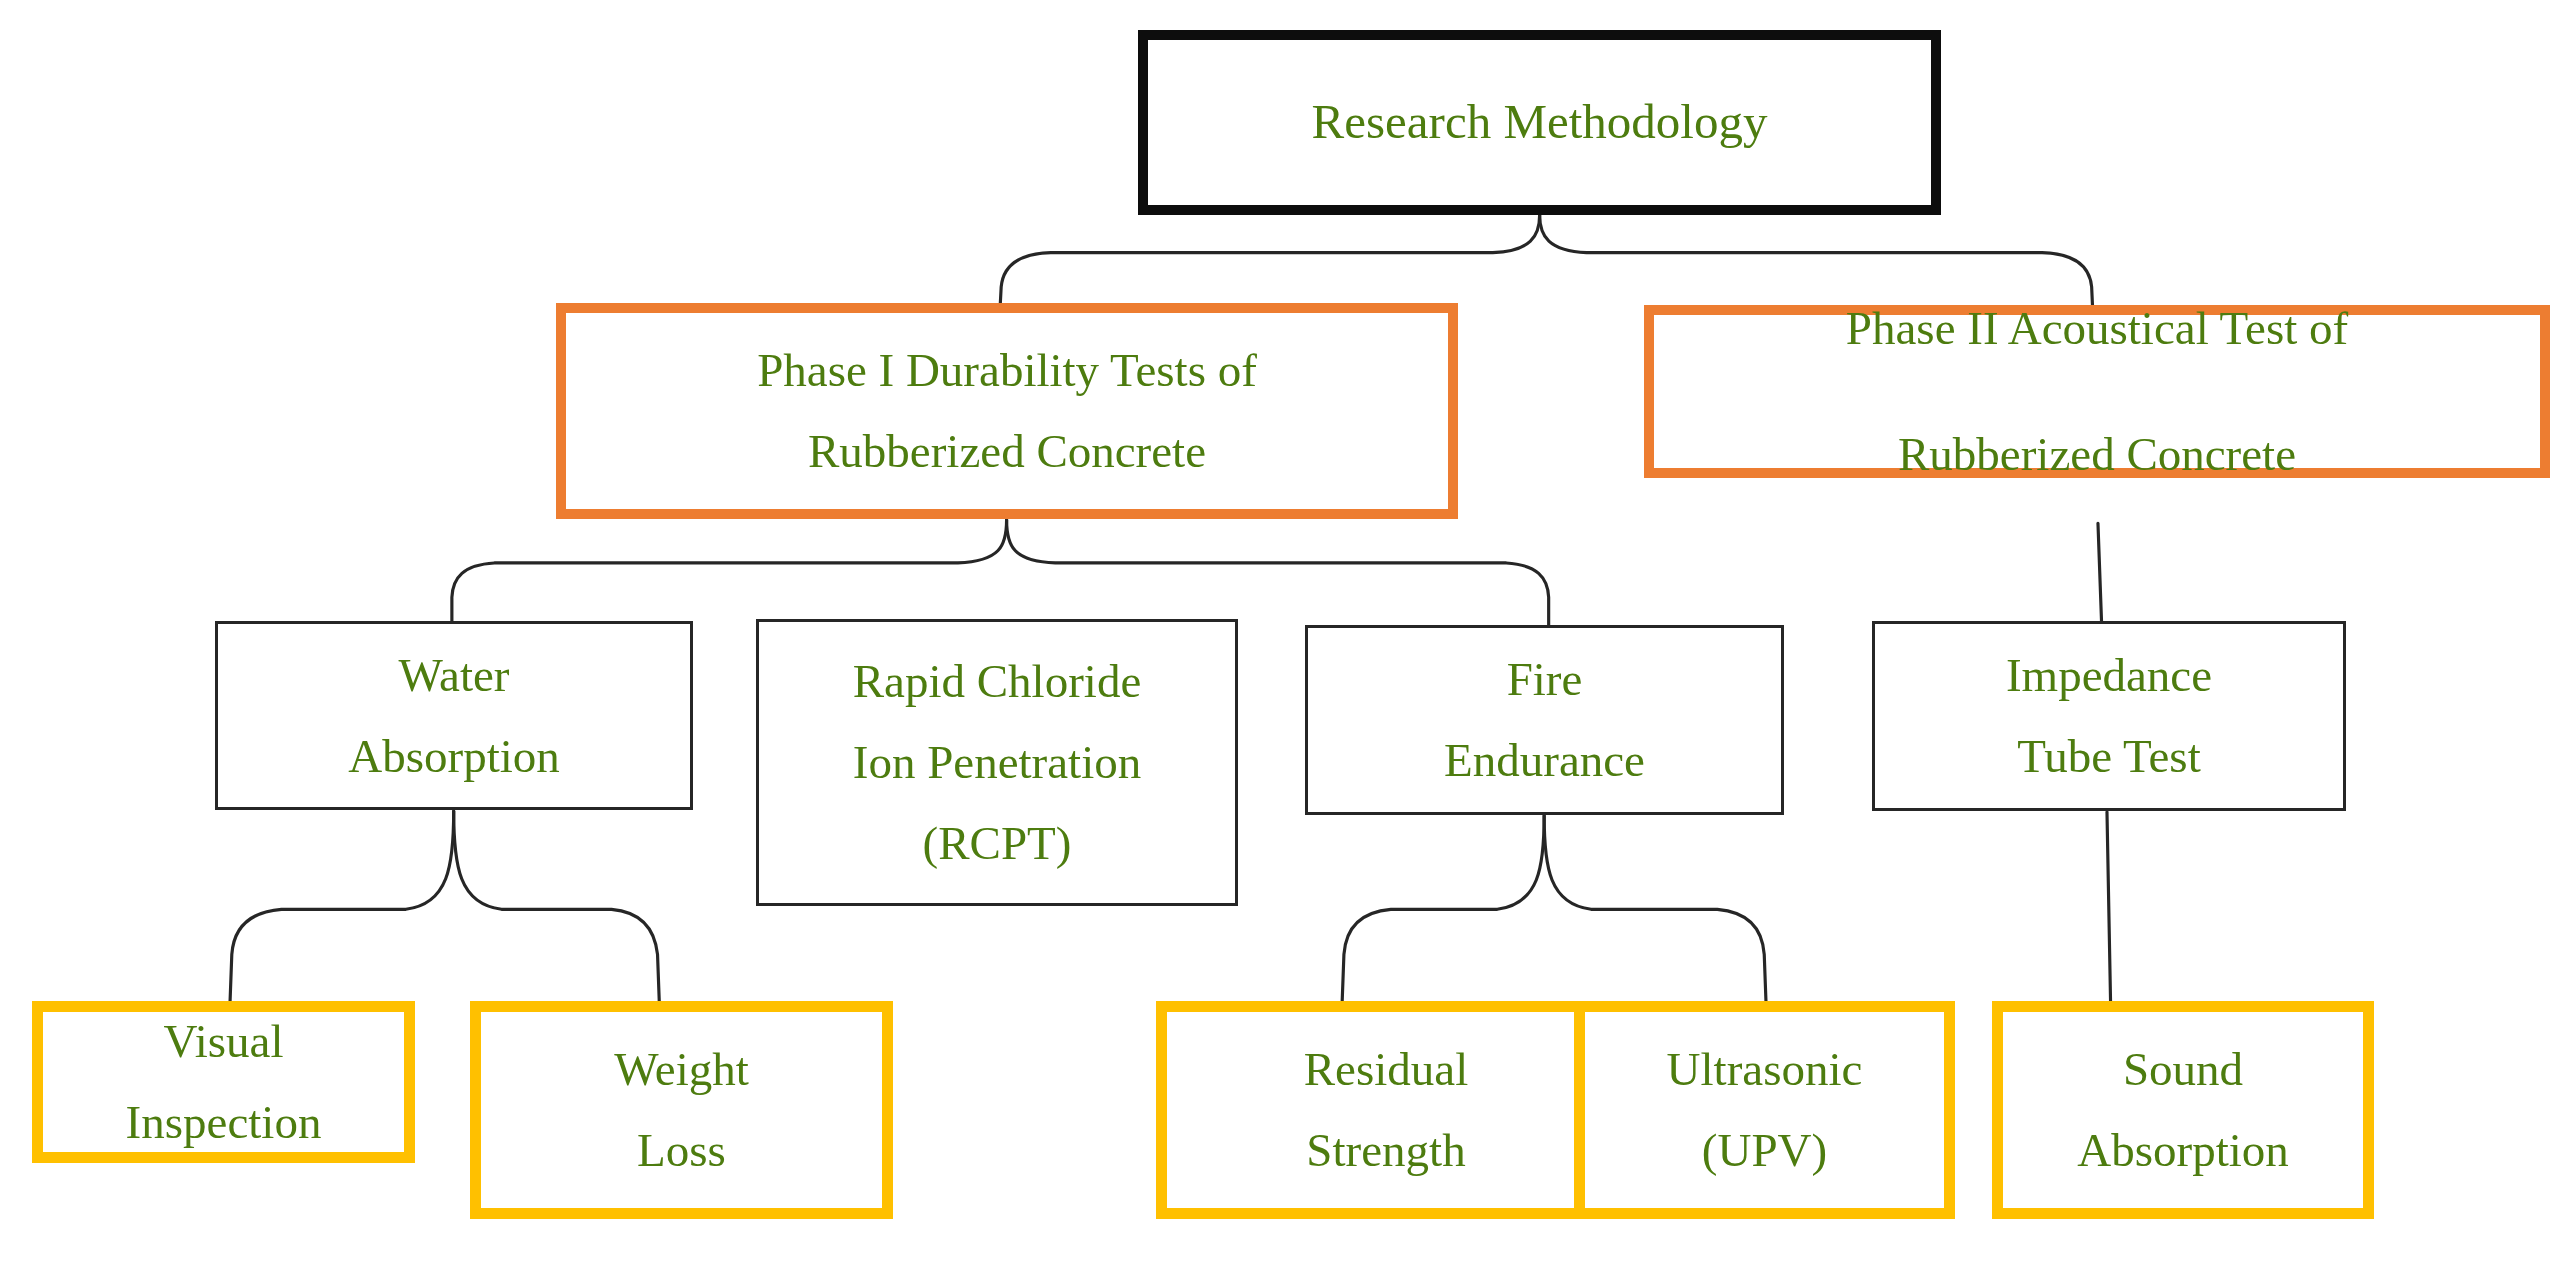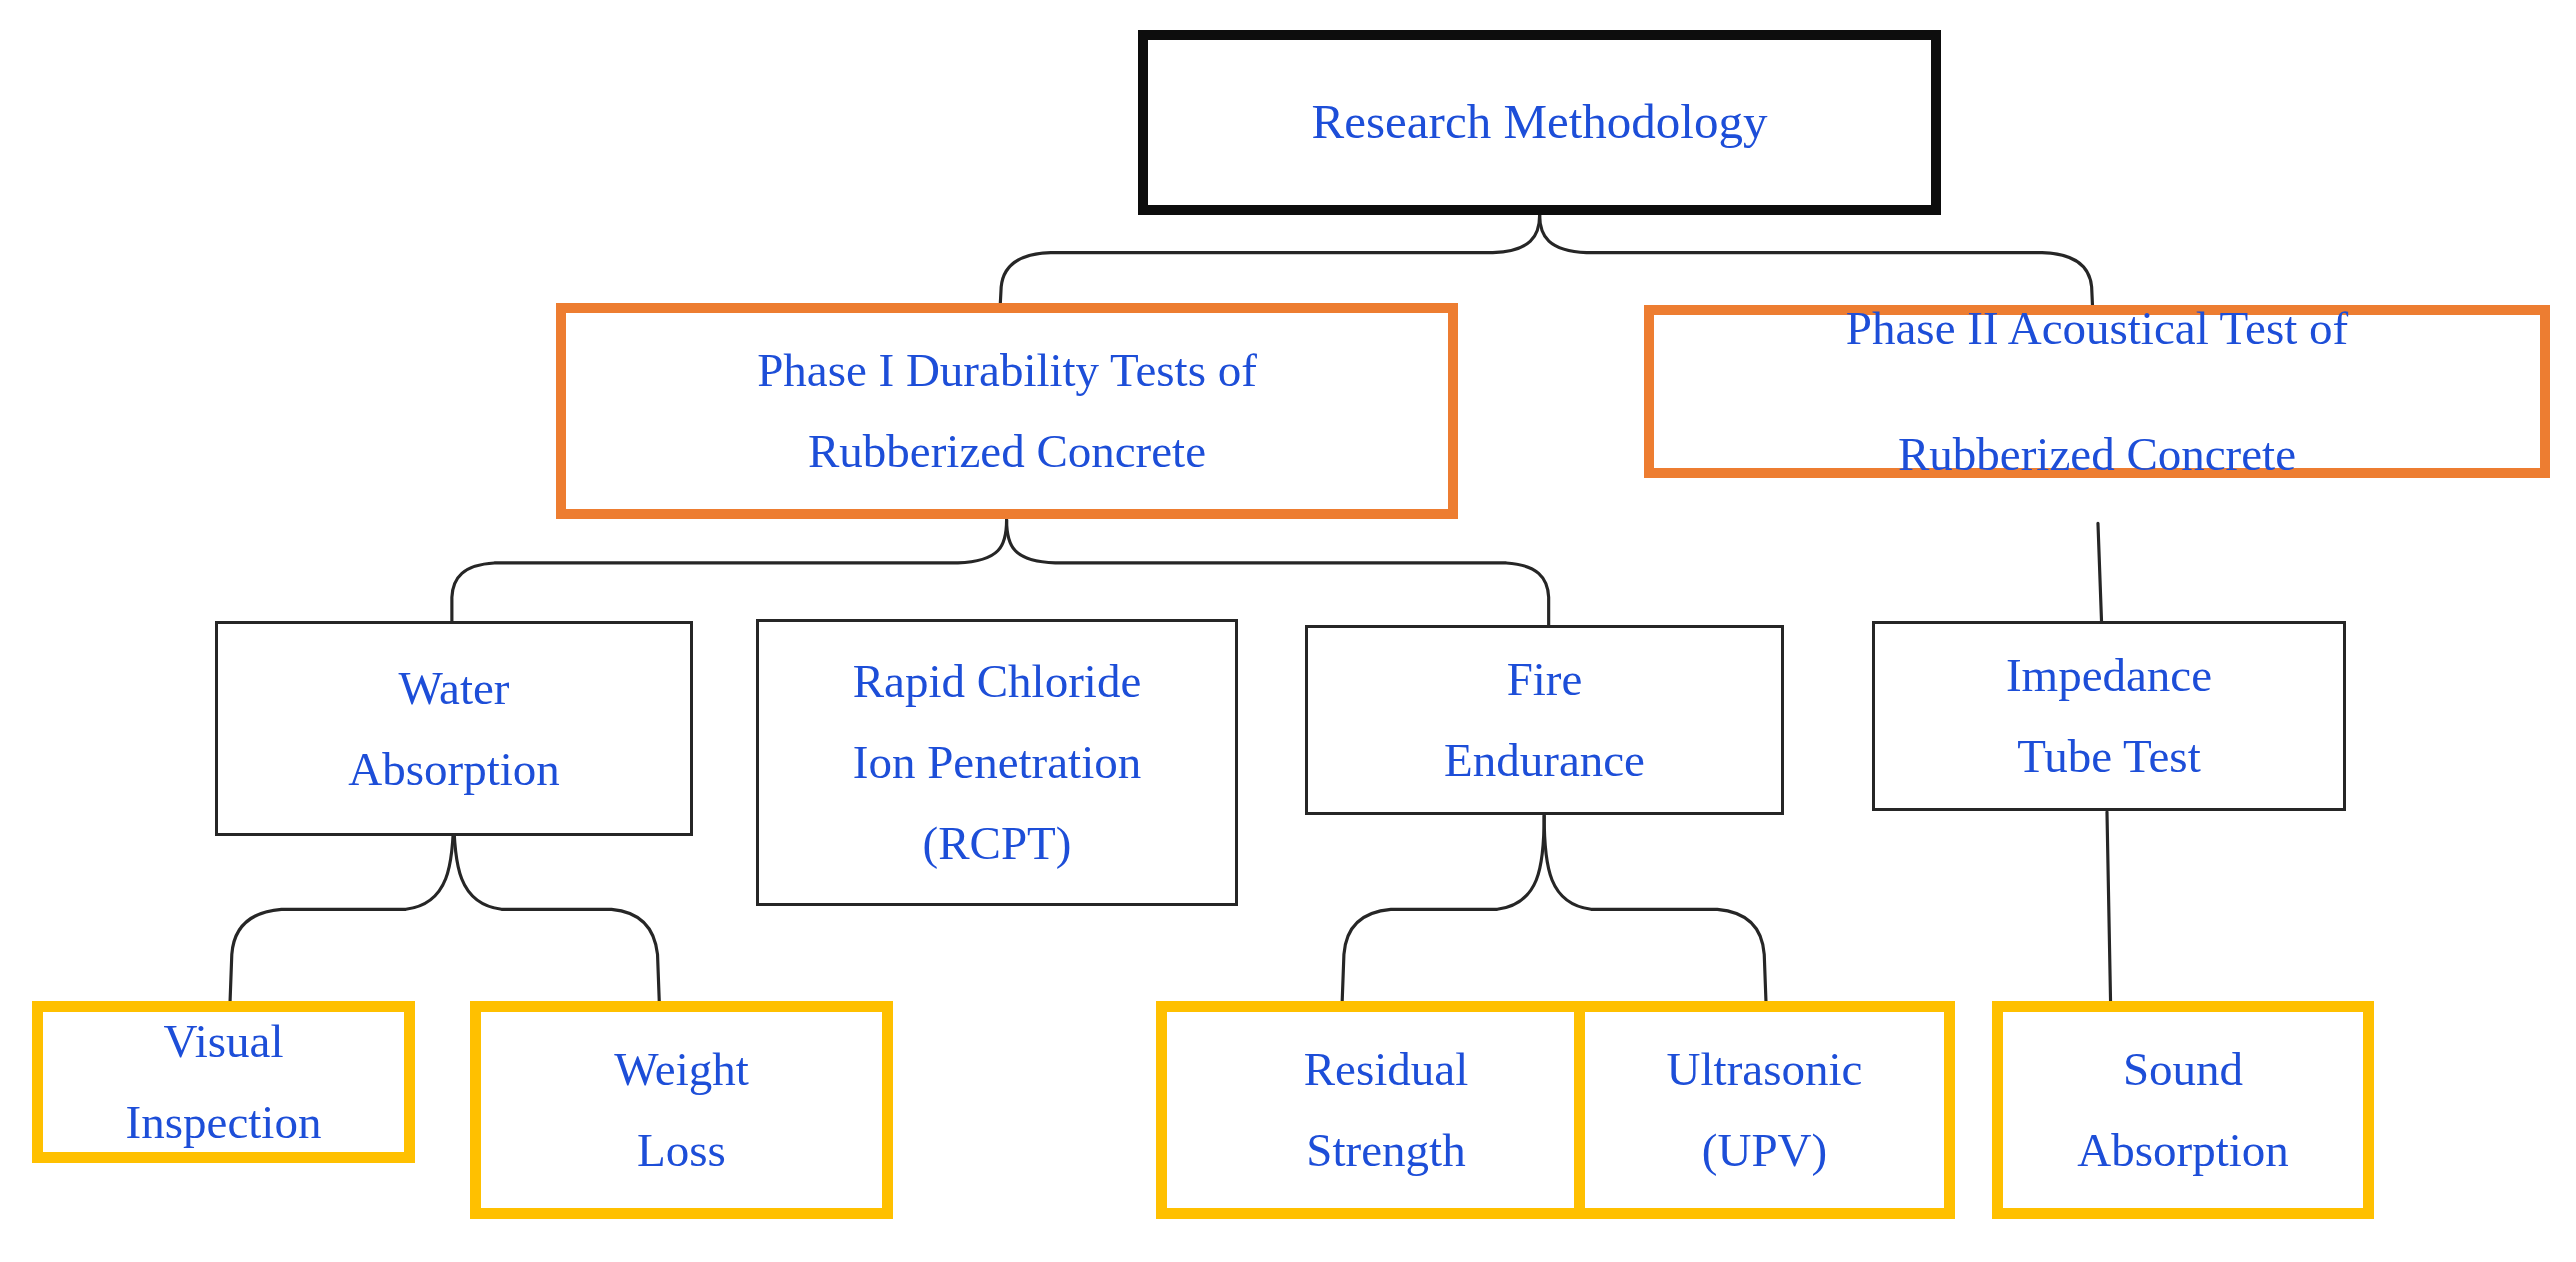--- a/index.html
+++ b/index.html
@@ -6,21 +6,21 @@
     margin: 0;
     padding: 0;
     background: #ffffff;
   }
   #stage {
     position: relative;
     width: 2576px;
     height: 1263px;
     background: #ffffff;
     font-family: "Liberation Serif", "DejaVu Serif", serif;
-    color: #1d4ed8;
+    color: #4d7c0f;
     overflow: hidden;
   }
   #connectors {
     position: absolute;
     left: 0; top: 0;
     width: 2576px; height: 1263px;
   }
   #connectors path {
     fill: none;
     stroke: #262626;
@@ -42,21 +42,21 @@
   .node span { display: block; white-space: nowrap; }
   .node.root   { border: 10px solid #0d0d0d; font-size: 49px; }
   .node.phase  { border: 10.8px solid #ED7D31; }
   .node.thin   { border: 3.6px solid #262626; }
   .node.leaf   { border: 11.7px solid #FFC000; }
 
   
   #n-root       { left: 1138px; top:   30px; width:  803px; height: 185px; }
   #n-phase1     { left:  556px; top:  303px; width: 902px; height: 216px; }
   #n-phase2     { left: 1644px; top:  305px; width: 906px; height: 173px; gap: 45px; }
-  #n-water      { left:  215px; top:  621px; width:  478px; height: 215px; }
+  #n-water      { left:  215px; top:  621px; width:  478px; height: 189px; }
   #n-rcpt       { left:  756px; top:  619px; width:  482px; height: 287px; }
   #n-fire       { left: 1305px; top:  625px; width:  479px; height: 190px; align-items: center; }
   #n-impedance  { left: 1872px; top:  621px; width:  474px; height: 190px; }
   #n-visual     { left:   32px; top: 1001px; width:  383px; height: 162px; }
   #n-weight     { left:  470px; top: 1001px; width:  423px; height: 218px; }
   #n-residual   { left: 1156px; top: 1001px; width:  460px; height: 218px; }
   #n-ultrasonic { left: 1574px; top: 1001px; width:  381px; height: 218px; }
   #n-sound     { left: 1992px; top: 1001px; width:  382px; height: 218px; }
 </style>
 </head>

